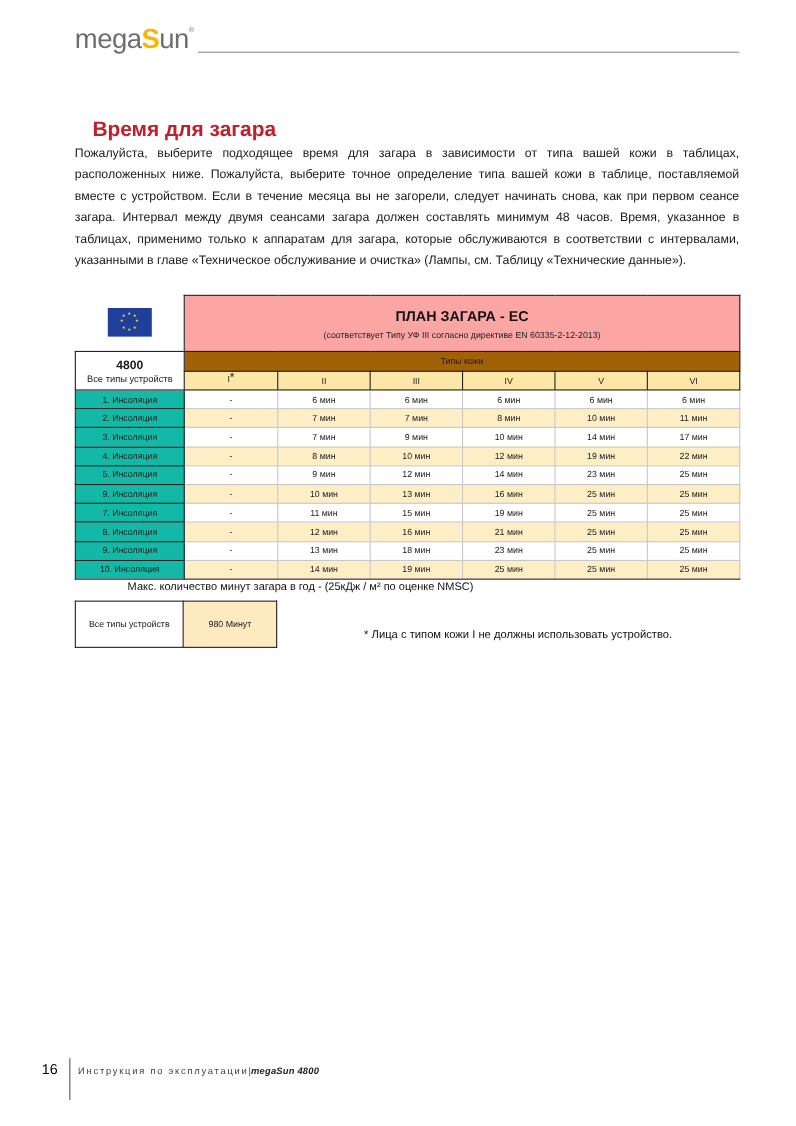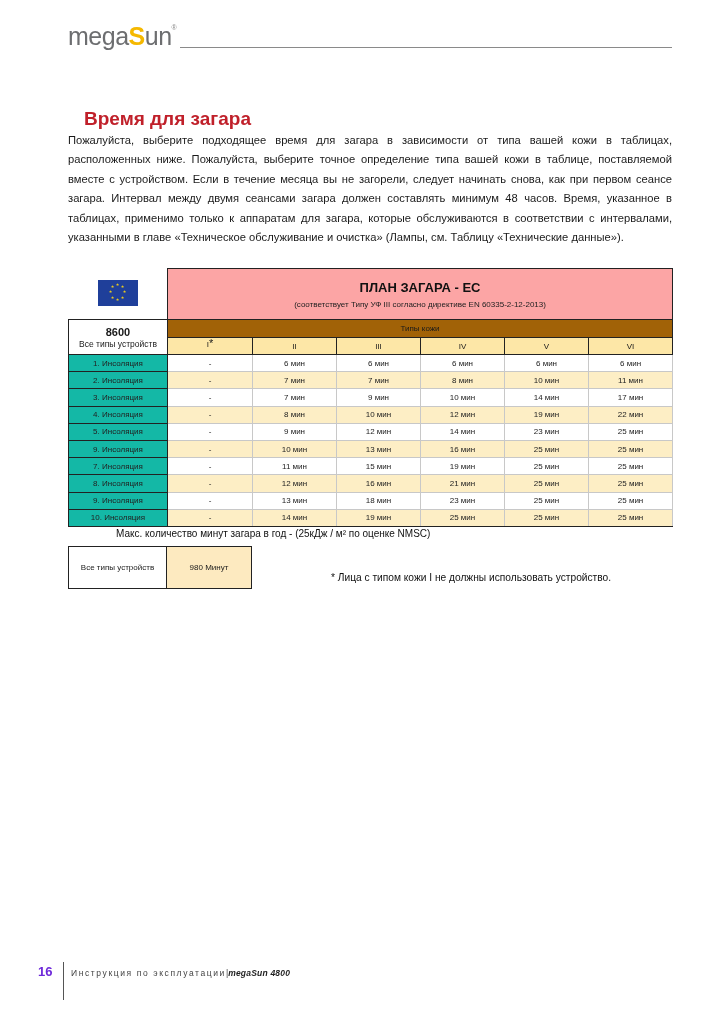--- a/index.html
+++ b/index.html
@@ -38,21 +38,21 @@
     tr.row.final td { border-bottom: 1.5px solid #222; }
     tr.row.final td.label { border-bottom: 1.5px solid #222; }
 
     .max-line { position: absolute; left: 68px; top: 528px; font-size: 10px; color: #111; margin-left: 48px; }
     table.yearly { position: absolute; left: 68px; top: 546px; width: 184px; height: 43px; border-collapse: collapse; table-layout: fixed; font-size: 8px; }
     table.yearly td { border: 1.2px solid #222; text-align: center; vertical-align: middle; line-height: 13px; }
     table.yearly td.y1 { background: #fff; width: 98px; }
     table.yearly td.y2 { background: #fdeac0; }
     .footnote { position: absolute; left: 331px; top: 572px; font-size: 10.2px; color: #111; }
 
-    .page-num { position: absolute; left: 38px; top: 964px; font-size: 13px; font-weight: bold; color: #6d28d9; text-align: right; }
+    .page-num { position: absolute; left: 38px; top: 964px; font-size: 13px; font-weight: normal; color: #000000; text-align: right; }
     .footer-bar { position: absolute; left: 63px; top: 962px; width: 1px; height: 38px; background: #555; }
     .footer-text { position: absolute; left: 71px; top: 968px; font-size: 8.5px; color: #444; letter-spacing: 1.6px; }
     .footer-sep { color: #444; letter-spacing: 0; }
     .footer-brand { font-weight: bold; color: #222; letter-spacing: 0.2px; font-style: italic; }
   </style>
 </head>
 <body>
 
 <div class="logo"><span>mega</span><span class="s">S</span><span>un</span><span class="reg">®</span></div>
 <div class="header-rule"></div>
@@ -79,21 +79,21 @@
         <span style="left:11px;top:10px">★</span><span style="left:13px;top:5px">★</span>
       </div>
     </td>
     <td class="plan-head" colspan="6">
       <div class="plan-title">ПЛАН ЗАГАРА - ЕС</div>
       <div class="plan-sub">(соответствует Типу УФ III согласно директиве EN 60335-2-12-2013)</div>
     </td>
   </tr>
   <tr>
     <td class="model-cell" rowspan="2">
-      <div class="model-num">8600</div>
+      <div class="model-num">4800</div>
       <div class="model-sub">Все типы устройств</div>
     </td>
     <td class="skin-head" colspan="6">Типы кожи</td>
   </tr>
   <tr>
     <td class="skin-col"><span>I</span><span class="star">*</span></td>
     <td class="skin-col">II</td>
     <td class="skin-col">III</td>
     <td class="skin-col">IV</td>
     <td class="skin-col">V</td>

